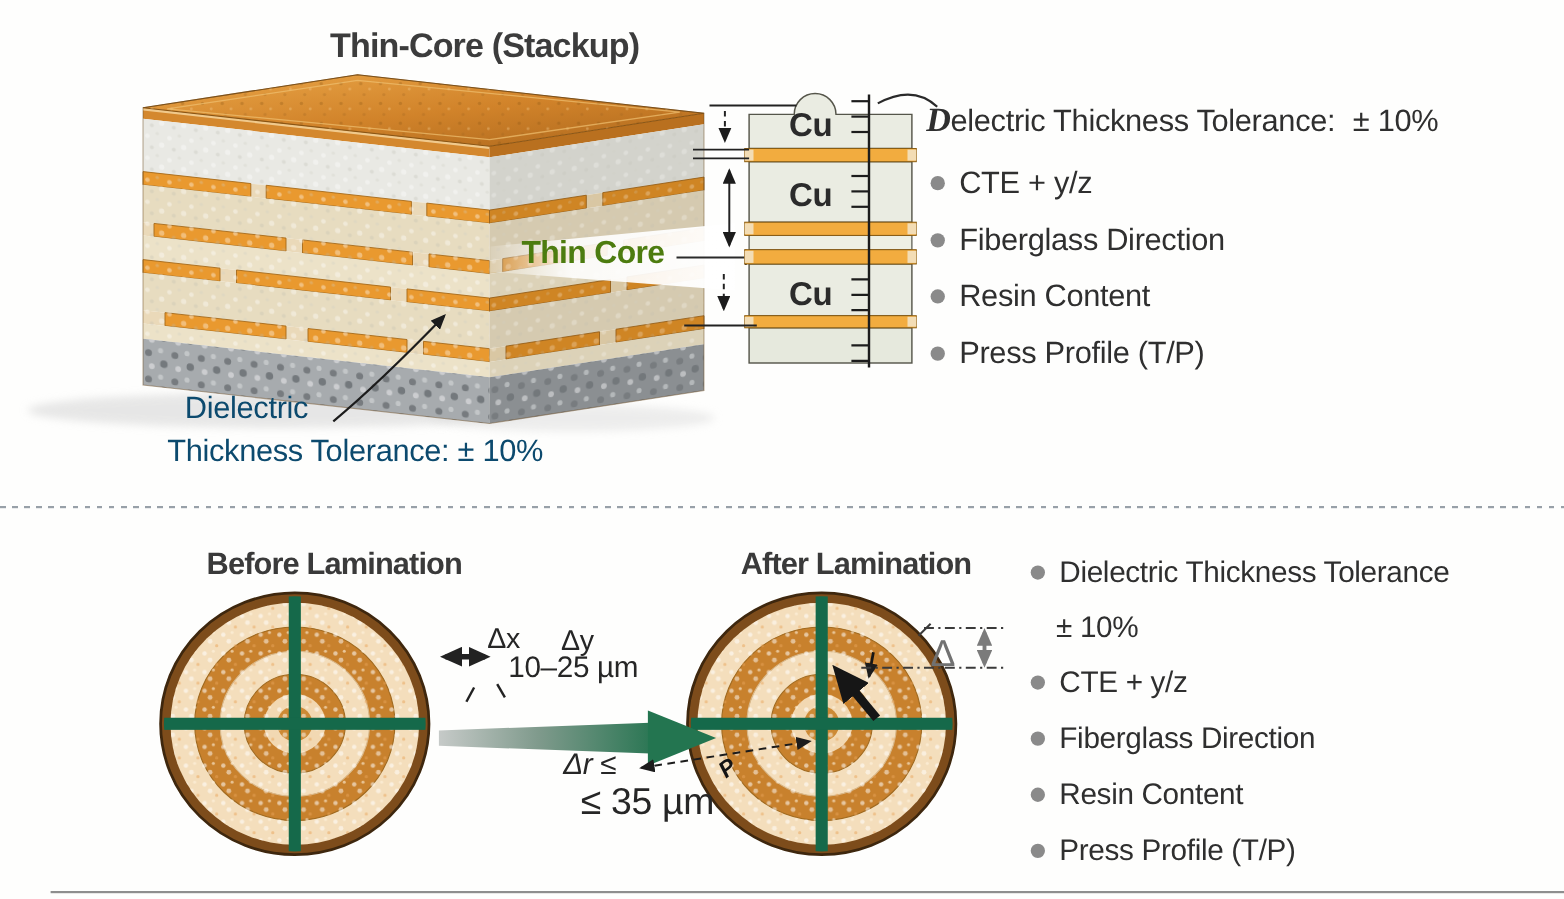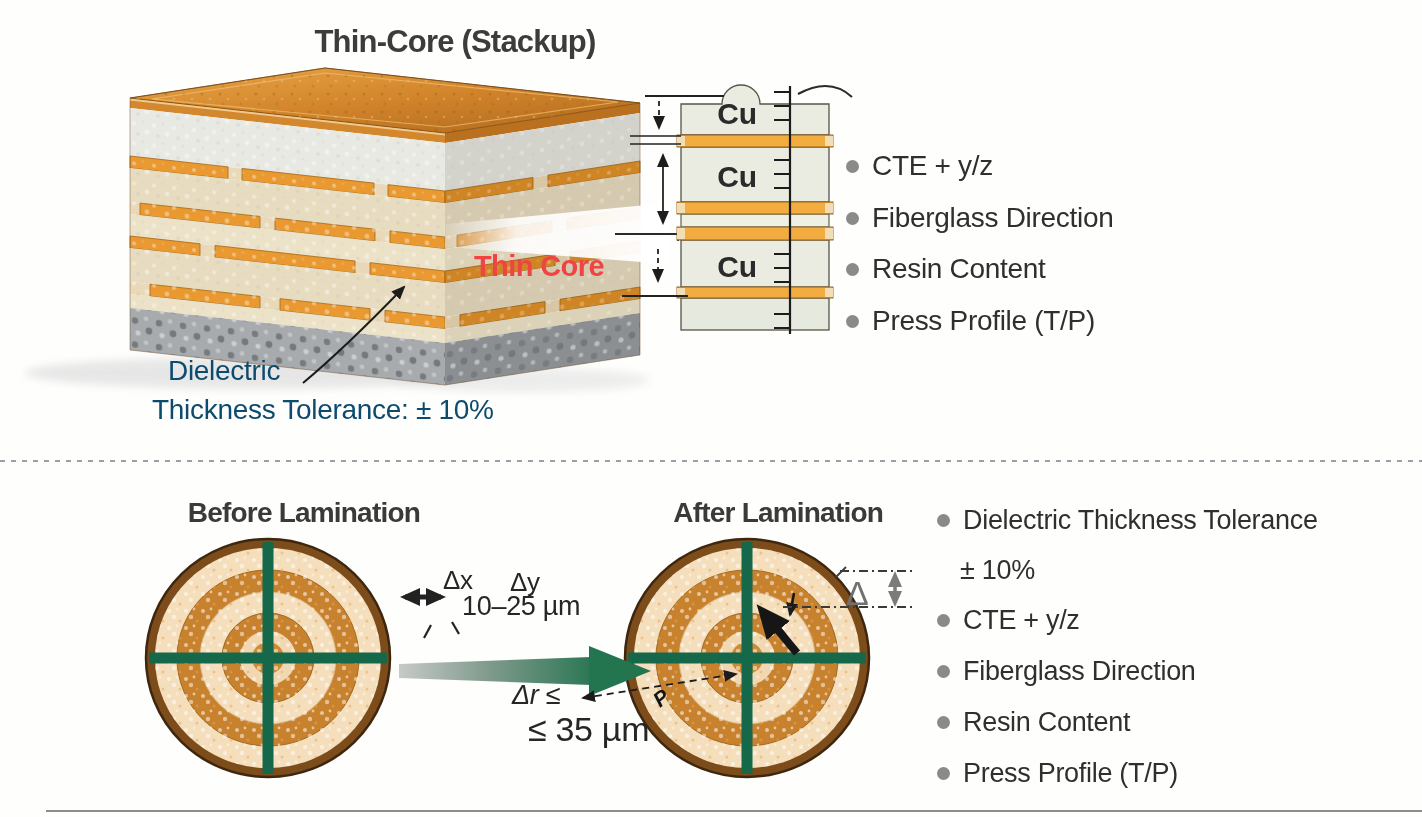--- a/index.html
+++ b/index.html
@@ -1,27 +1,27 @@
 <!DOCTYPE html>
 <html><head>
 <meta charset="utf-8">
 <style>
   html,body{margin:0;padding:0;background:#ffffff;}
   #app{position:relative;width:1422px;height:817px;background:#fefefd;overflow:hidden;
        font-family:"Liberation Sans",sans-serif;color:#2f2f2f;letter-spacing:-0.3px;}
   .abs{position:absolute;}
   svg text{font-family:"Liberation Sans",sans-serif;}
-  .ttl{font-weight:700;font-size:31px;color:#3c3c3c;letter-spacing:-0.8px;text-align:center;}
+  .ttl{font-weight:700;font-size:31px;color:#3c3c3c;letter-spacing:-0.8px;}
   .sec-h{font-weight:700;font-size:28px;color:#3a3a3a;letter-spacing:-0.8px;text-align:right;}
   .lead-d{font-family:"Liberation Serif",serif;font-style:italic;font-weight:700;font-size:31px;}
   .bul{display:flex;align-items:center;gap:13px;font-size:28px;}
   .bul2{display:flex;align-items:center;gap:13px;font-size:27px;justify-content:flex-end;}
   .dot{width:13px;height:13px;border-radius:50%;background:#8a8a8a;flex:none;}
   .divider{height:2px;background:repeating-linear-gradient(to right,#98a0a8 0 5px,transparent 5px 11px);}
-  .thin-core{font-size:29px;font-weight:600;color:#ef4444;letter-spacing:-0.6px;margin-top:36px;}
+  .thin-core{font-size:29px;font-weight:600;color:#4d7c0f;letter-spacing:-0.6px;}
   .note{font-size:28px;color:#0c4a6e;}
   .lab{font-size:26px;color:#262626;}
 </style>
 </head>
 <body>
 
 <div id="app">
 
   <svg class="abs" style="left:0;top:0" width="1422" height="462" viewBox="0 0 1422 462">
     <defs>
@@ -191,20 +191,23 @@
 
     <path d="M798,94 C820,82 838,84 852,97" stroke="#2a2a2a" stroke-width="2" fill="none"></path>
 
     <path d="M303,383 Q345,348 404,287" stroke="#1c1c1c" stroke-width="2" fill="none" marker-end="url(#mA)"></path>
   </svg>
 
   <div class="abs ttl" style="left:300;left:300px;top:24px;width:310px">Thin-Core (Stackup)</div>
 
   <div class="abs thin-core" style="left:474px;top:214px">Thin Core</div>
 
+  <div class="abs" style="left:842px;top:91px;font-size:28px;white-space:nowrap">
+    <span class="lead-d">D</span><span>electric Thickness Tolerance:</span><span style="margin-left:16px">± 10%</span>
+  </div>
 
   <div class="abs bul" style="left:846px;top:150px">
     <span class="dot"></span>
       <span>CTE + y/z</span>
     </div>
   <div class="abs bul" style="left:846px;top:202px">
     <span class="dot"></span>
       <span>Fiberglass Direction</span>
     </div>
   <div class="abs bul" style="left:846px;top:253px">

